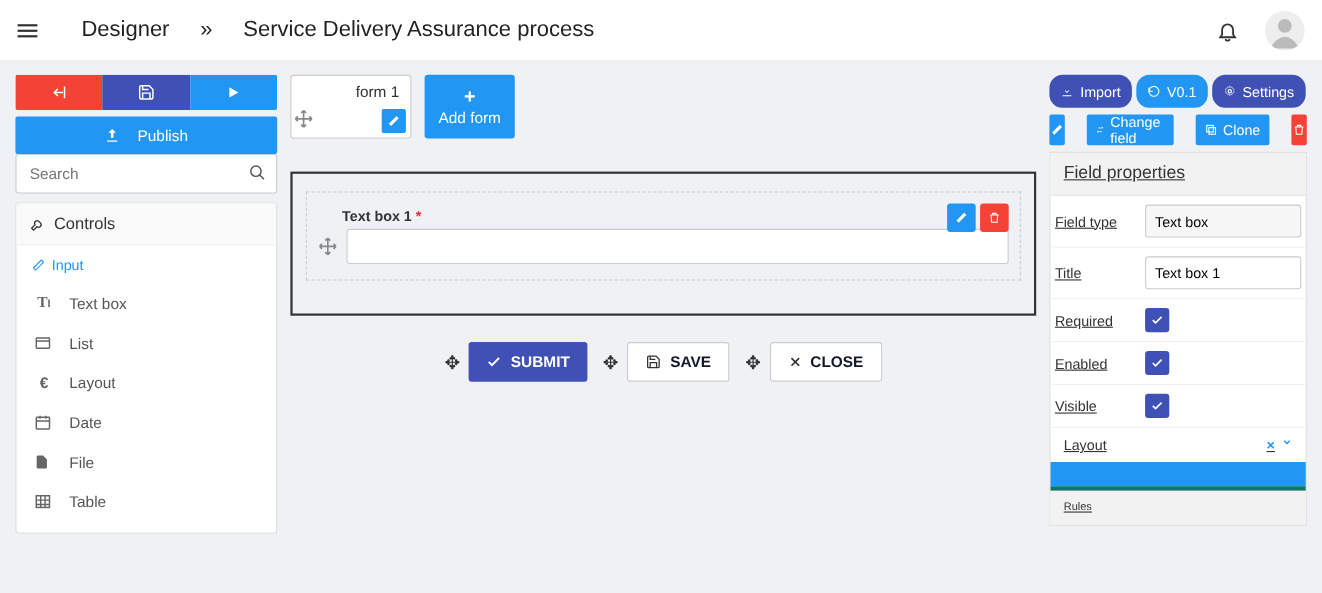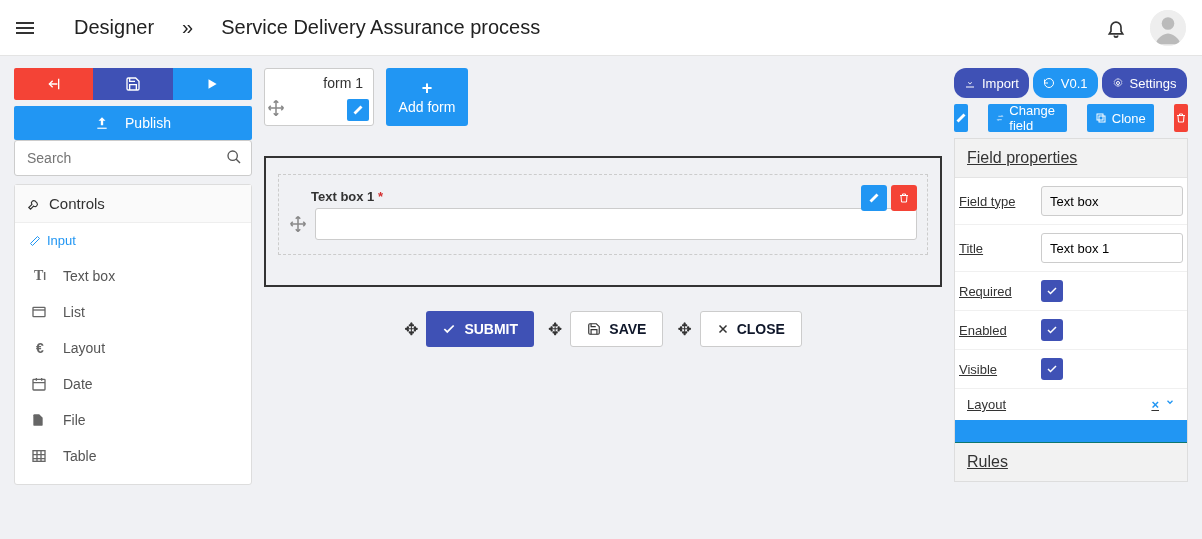--- a/index.html
+++ b/index.html
@@ -77,21 +77,21 @@
   .prop-row .plabel{width:72px; font-size:13px;}
   .prop-row .pval{flex:1;}
   .inpbox{height:30px; border:1px solid #ccc; border-radius:3px; padding:0 8px; width:100%; font-size:13px;}
   .ro{background:#f7f7f7;}
   .chk{width:22px; height:22px; background:#3f51b5; border-radius:3px; display:flex; align-items:center; justify-content:center; cursor:pointer;}
   .chk svg{stroke:#fff;}
   .layout-row{display:flex; align-items:center; padding:8px 12px; gap:10px; position:relative;}
   .layout-row .plabel{width:72px; font-size:13px;}
   .layout-ctrl{flex:1; display:flex; justify-content:flex-end; gap:6px; color:#2196f3; font-size:13px;}
   .layout-bar{height:22px; background:#2196f3; margin:0;}
-  .rules-hd{font-size:16px; padding:10px 12px; background:#f2f2f2; border-top:1px solid #0f766e;}
+  .rules-hd{font-size:10px; padding:10px 12px; background:#f2f2f2; border-top:4px solid #0f766e;}
   svg{display:block;}
 </style>
 </head>
 <body>
 
 <div class="topbar">
   <div class="hamburger">
     <div></div>
       <div></div>
       <div></div>

